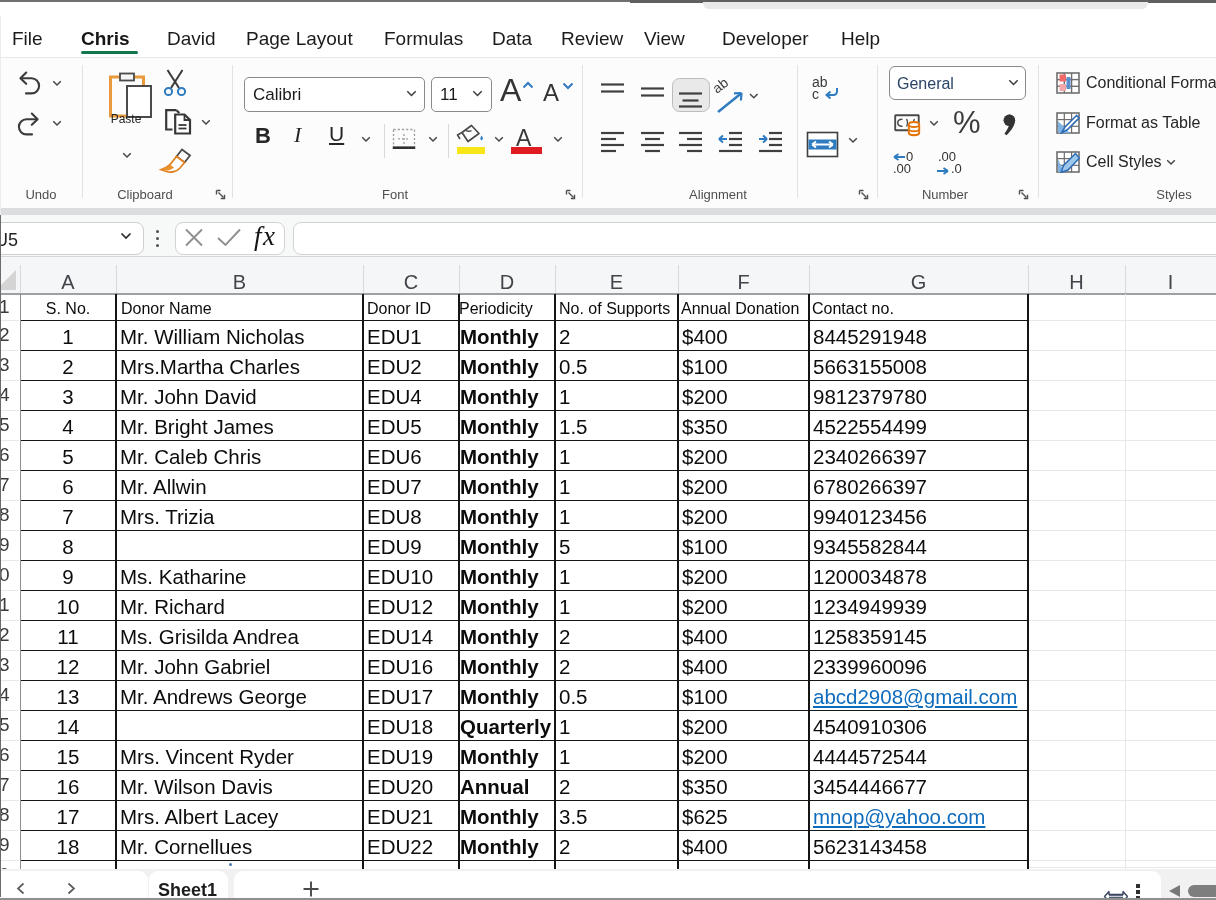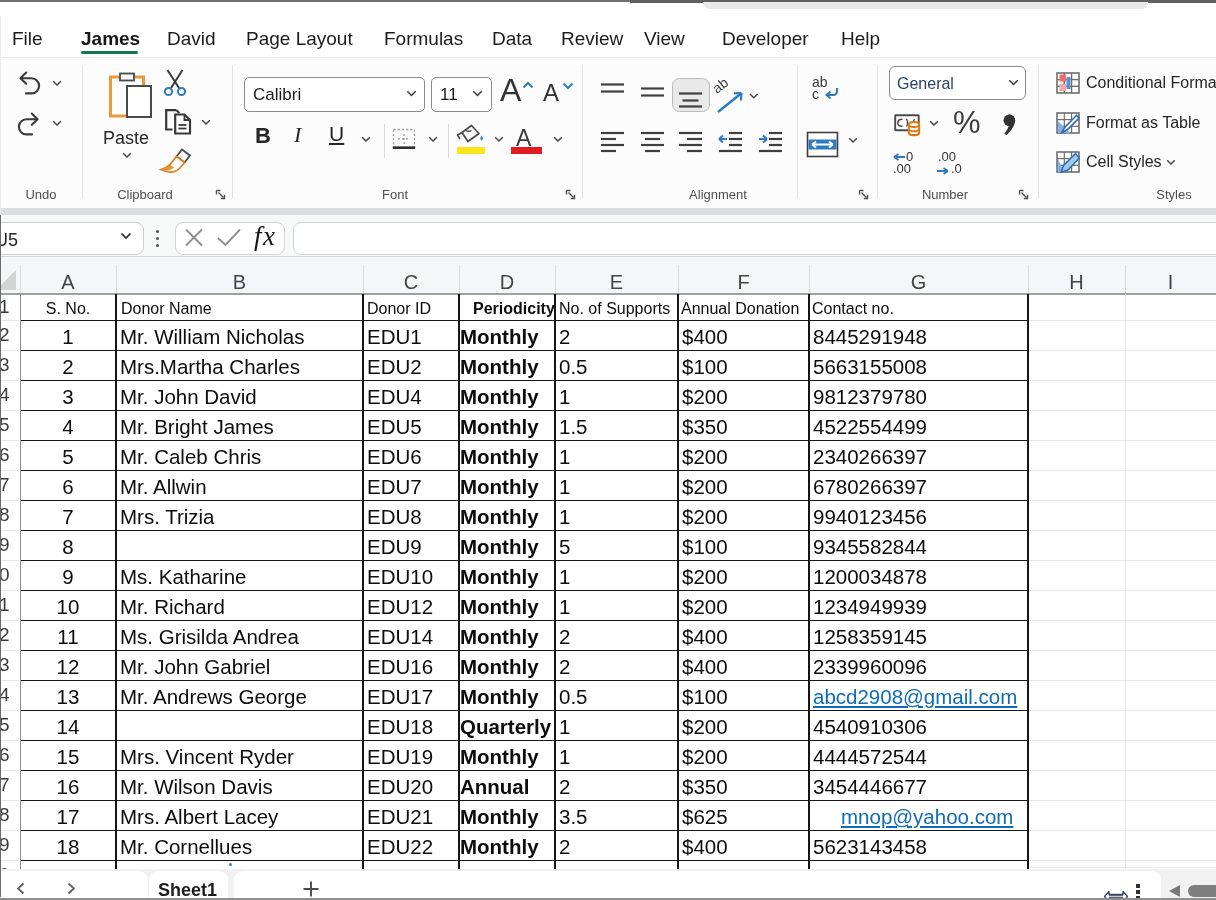--- a/index.html
+++ b/index.html
@@ -25,21 +25,21 @@
 </head>
 <body>
 <div id="stage">
 
   <div class="abs" style="left:0;top:0;width:1216px;height:2px;background:#707070;"></div>
   <div class="abs" style="left:630px;top:0;width:586px;height:3px;background:#606060;"></div>
   <div class="abs" style="left:703px;top:2px;width:445px;height:7px;background:#e9e9e9;border-radius:0 0 6px 6px;"></div>
 
   <div id="menubar" class="abs" style="left:0;top:18px;width:1216px;height:39px;background:#fff;font-size:19px;color:#1b1b1b;">
     <span class="abs" style="left:12px;top:10px;">File</span>
-    <span class="abs" style="left:81px;top:10px;font-weight:700;color:#161616;">James</span>
+    <span class="abs" style="left:81px;top:10px;font-weight:700;color:#161616;">Chris</span>
     <span class="abs" style="left:167px;top:10px;">David</span>
     <span class="abs" style="left:246px;top:10px;">Page Layout</span>
     <span class="abs" style="left:384px;top:10px;">Formulas</span>
     <span class="abs" style="left:492px;top:10px;">Data</span>
     <span class="abs" style="left:561px;top:10px;">Review</span>
     <span class="abs" style="left:644px;top:10px;">View</span>
     <span class="abs" style="left:722px;top:10px;">Developer</span>
     <span class="abs" style="left:841px;top:10px;">Help</span>
     <div class="abs" style="left:81px;top:32.5px;width:57px;height:3.5px;background:#12774a;border-radius:2px;"></div>
   </div>
@@ -68,21 +68,21 @@
     <svg class="abs" style="left:52px;top:62px;" width="10" height="7" viewBox="0 0 10 7">
         <path d="M1.2 1.2 L5 5 L8.8 1.2" stroke="#474747" stroke-width="1.5" fill="none"></path>
       </svg>
     <div class="glabel" style="left:16px;top:129px;width:50px;">Undo</div>
 
     <svg class="abs" style="left:106px;top:13px;" width="48" height="48" viewBox="0 0 48 48">
       <rect x="4.5" y="6" width="33" height="39" fill="none" stroke="#e89a3c" stroke-width="3"></rect>
       <rect x="21" y="15" width="24" height="31" fill="#ffffff" stroke="#4a4a4a" stroke-width="2"></rect>
       <rect x="14" y="2.5" width="14" height="7" fill="#f5f5f5" stroke="#4a4a4a" stroke-width="1.8"></rect>
     </svg>
-    <div class="abs" style="left:101px;top:70px;width:50px;text-align:center;font-size:18px;color:#262626;">Paste</div>
+    <div class="abs" style="left:101px;top:54px;width:50px;text-align:center;font-size:12px;color:#262626;">Paste</div>
     <svg class="abs" style="left:122px;top:94px;" width="10" height="7" viewBox="0 0 10 7">
         <path d="M1.2 1.2 L5 5 L8.8 1.2" stroke="#474747" stroke-width="1.5" fill="none"></path>
       </svg>
 
     <svg class="abs" style="left:163px;top:11px;" width="24" height="28" viewBox="0 0 24 28">
       <path d="M4.5 1 L16 19" stroke="#3a3a3a" stroke-width="2"></path>
       <path d="M19.5 1 L8 19" stroke="#3a3a3a" stroke-width="2"></path>
       <circle cx="5.5" cy="22.5" r="3.6" fill="none" stroke="#2e7bc0" stroke-width="2"></circle>
       <circle cx="18.5" cy="22.5" r="3.6" fill="none" stroke="#2e7bc0" stroke-width="2"></circle>
     </svg>
@@ -419,21 +419,21 @@
     <div class="rnum" style="top:416px;height:30px;line-height:30px;">15</div>
     <div class="rnum" style="top:446px;height:30px;line-height:30px;">16</div>
     <div class="rnum" style="top:476px;height:30px;line-height:30px;">17</div>
     <div class="rnum" style="top:506px;height:30px;line-height:30px;">18</div>
     <div class="rnum" style="top:536px;height:30px;line-height:30px;">19</div>
     <div class="rnum" style="top:566px;height:30px;line-height:30px;">20</div>
     <div class="row" style="top:0;height:26px;line-height:30px;font-size:16px;color:#0c0c0c;">
       <span class="ca">S. No.</span>
         <span style="left:121px;">Donor Name</span>
       <span style="left:367px;">Donor ID</span>
-        <span style="left:473px;font-weight:bold;">Periodicity</span>
+        <span style="left:459px;">Periodicity</span>
       <span style="left:559px;">No. of Supports</span>
         <span style="left:681px;">Annual Donation</span>
       <span style="left:812px;">Contact no.</span>
     </div>
     <div class="row" style="top:26px;">
         <span class="ca">1</span>
         <span class="cb">Mr. William Nicholas</span>
         <span class="cc">EDU1</span>
         <span class="cd">Monthly</span>
         <span class="ce">2</span>
@@ -573,21 +573,21 @@
         <span class="cf">$350</span>
         <span class="cg">3454446677</span>
       </div>
     <div class="row" style="top:506px;">
         <span class="ca">17</span>
         <span class="cb">Mrs. Albert Lacey</span>
         <span class="cc">EDU21</span>
         <span class="cd">Monthly</span>
         <span class="ce">3.5</span>
         <span class="cf">$625</span>
-        <span class="cg"><span class="lnk" style="position:static;margin-left:28px;">mnop@yahoo.com</span></span>
+        <span class="cg"><span class="lnk" style="position:static;">mnop@yahoo.com</span></span>
       </div>
     <div class="row" style="top:536px;">
         <span class="ca">18</span>
         <span class="cb">Mr. Cornellues</span>
         <span class="cc">EDU22</span>
         <span class="cd">Monthly</span>
         <span class="ce">2</span>
         <span class="cf">$400</span>
         <span class="cg">5623143458</span>
       </div>

